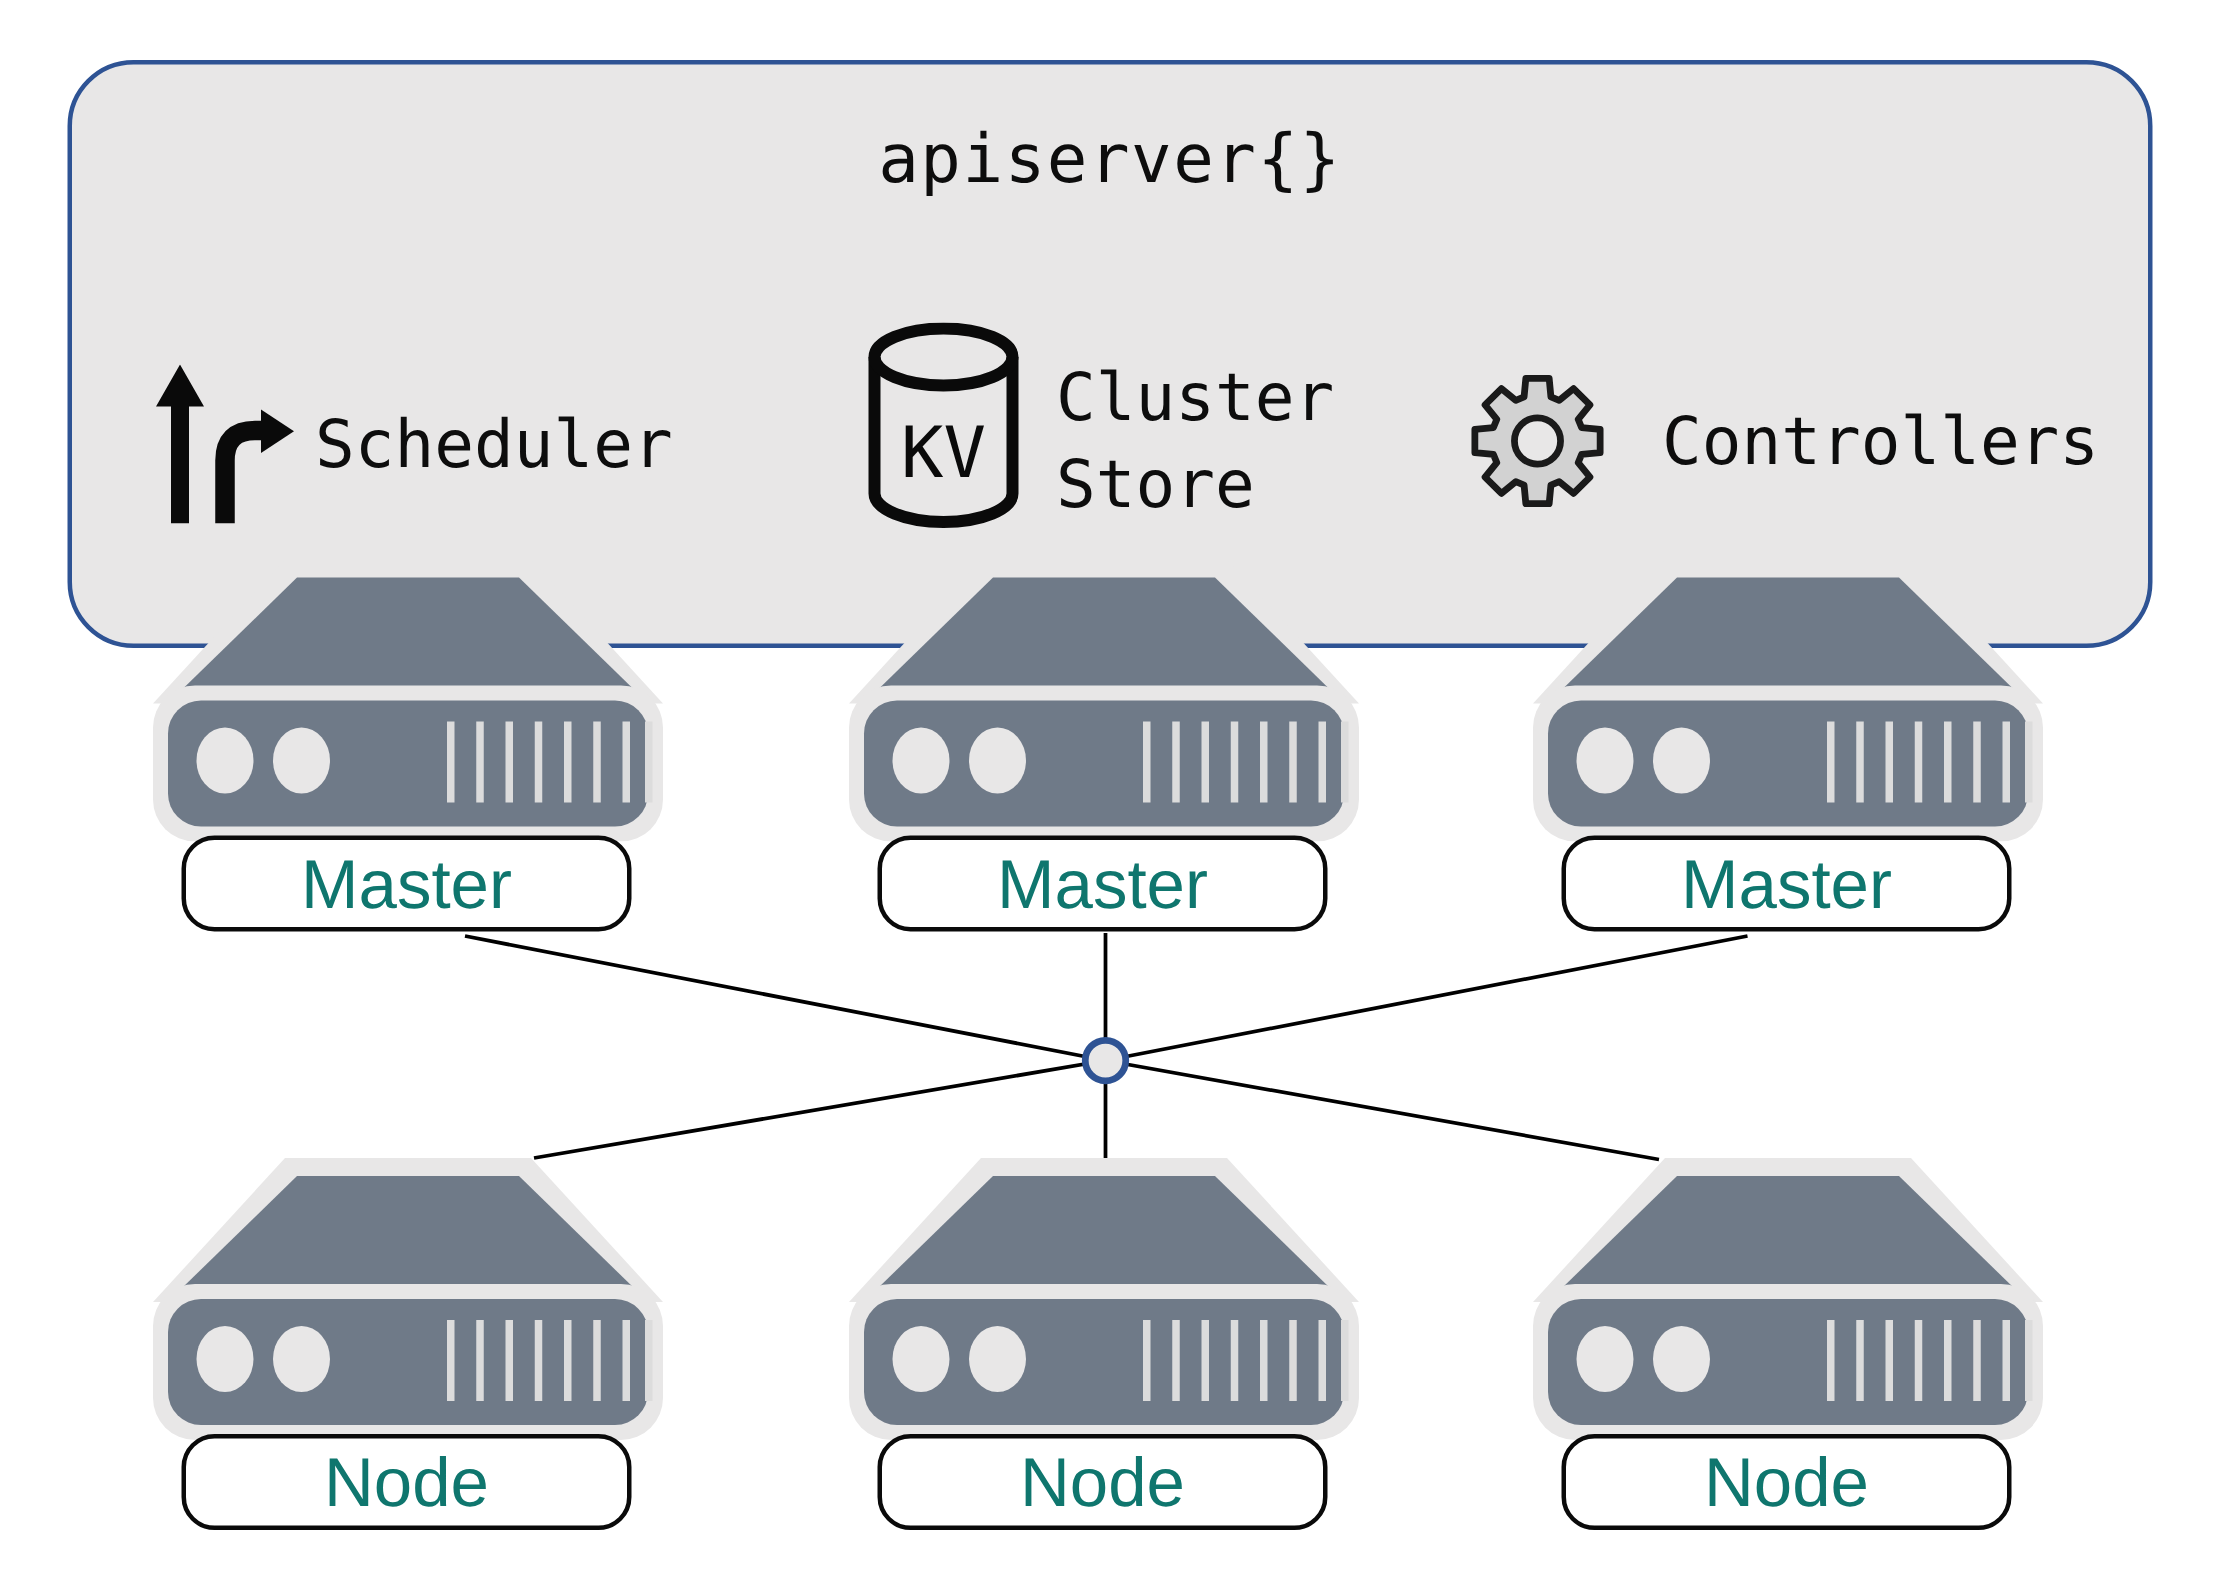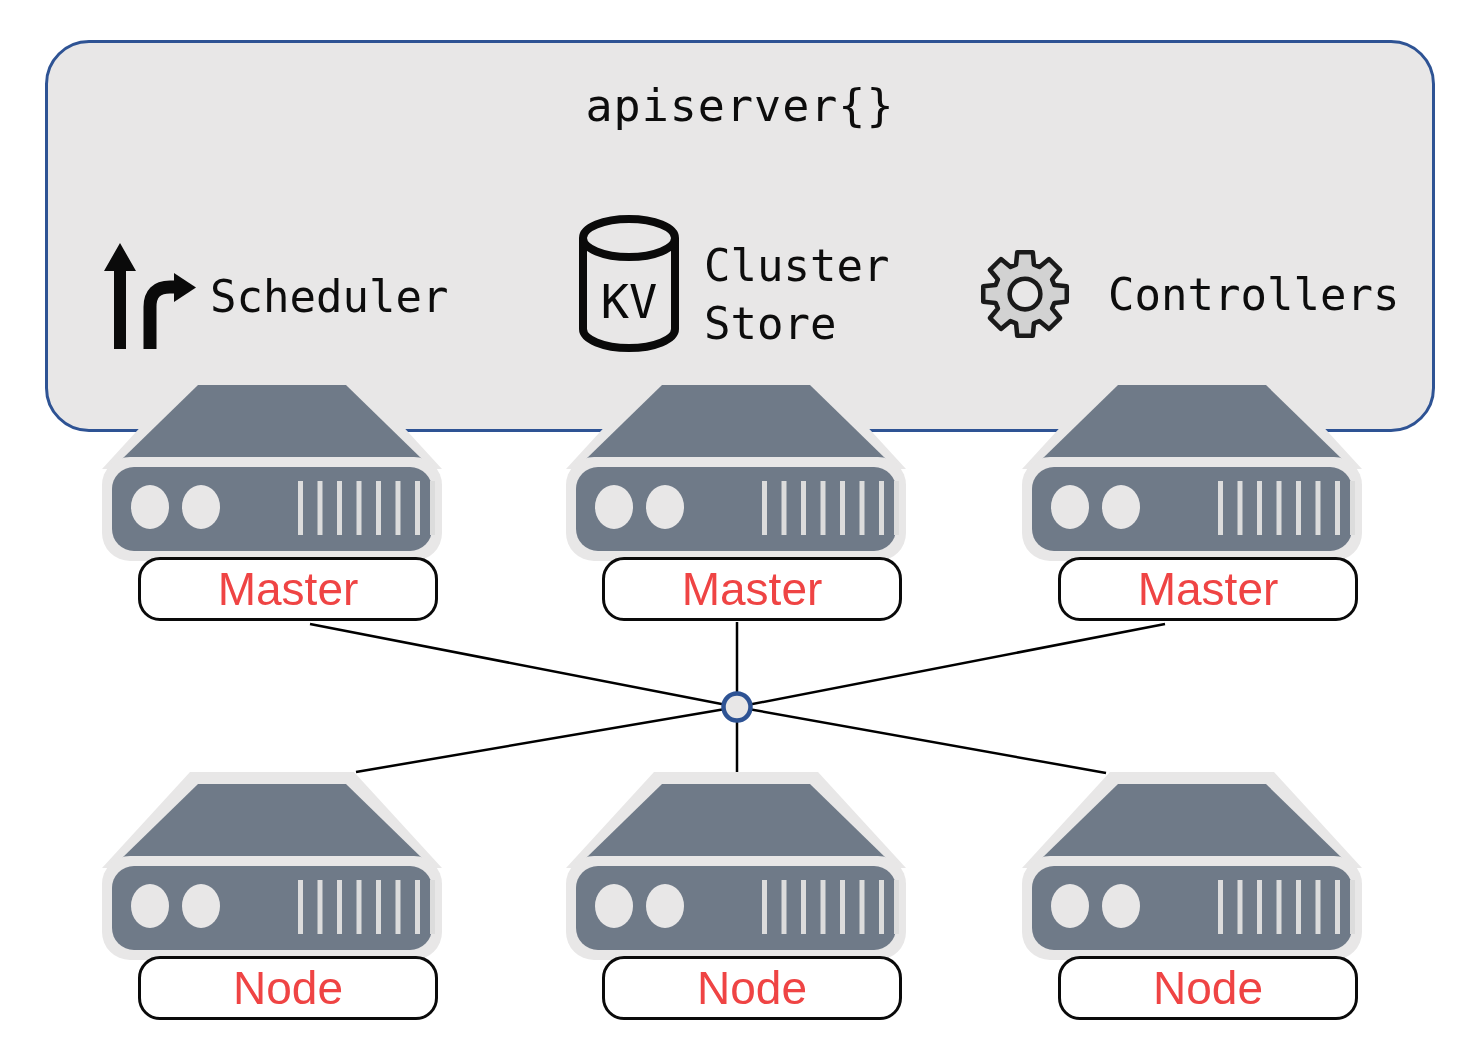--- a/index.html
+++ b/index.html
@@ -22,24 +22,24 @@
   .comp-controllers{left:930px;top:204px;gap:36px;}
   .mono-label{font-size:44px;white-space:nowrap;}
   .two-line{line-height:58px;margin-top:22px;}
   .two-line span{display:block;}
   
   .wires{position:absolute;left:0;top:0;width:1475px;height:1058px;pointer-events:none;}
   
   .server{position:absolute;width:340px;height:256px;}
   .server svg.server-icon{position:absolute;left:0;top:0;}
   .server-label{
-    position:absolute;left:36px;top:184px;width:300px;height:64px;
+    position:absolute;left:19px;top:184px;width:300px;height:64px;
     background:#ffffff;border:3px solid #0a0a0a;border-radius:22px;box-sizing:border-box;
     display:flex;align-items:center;justify-content:center;
-    font-family:"Liberation Sans", sans-serif;font-size:46px;color:#ef4444;
+    font-family:"Liberation Sans", sans-serif;font-size:46px;color:#0f766e;
   }
   .pos-m1{left:102px;top:373px;} .pos-m2{left:566px;top:373px;} .pos-m3{left:1022px;top:373px;}
   .pos-n1{left:102px;top:772px;} .pos-n2{left:566px;top:772px;} .pos-n3{left:1022px;top:772px;}
 </style>
 </head>
 <body>
 
 <div class="canvas">
 
   <div class="api-box">

